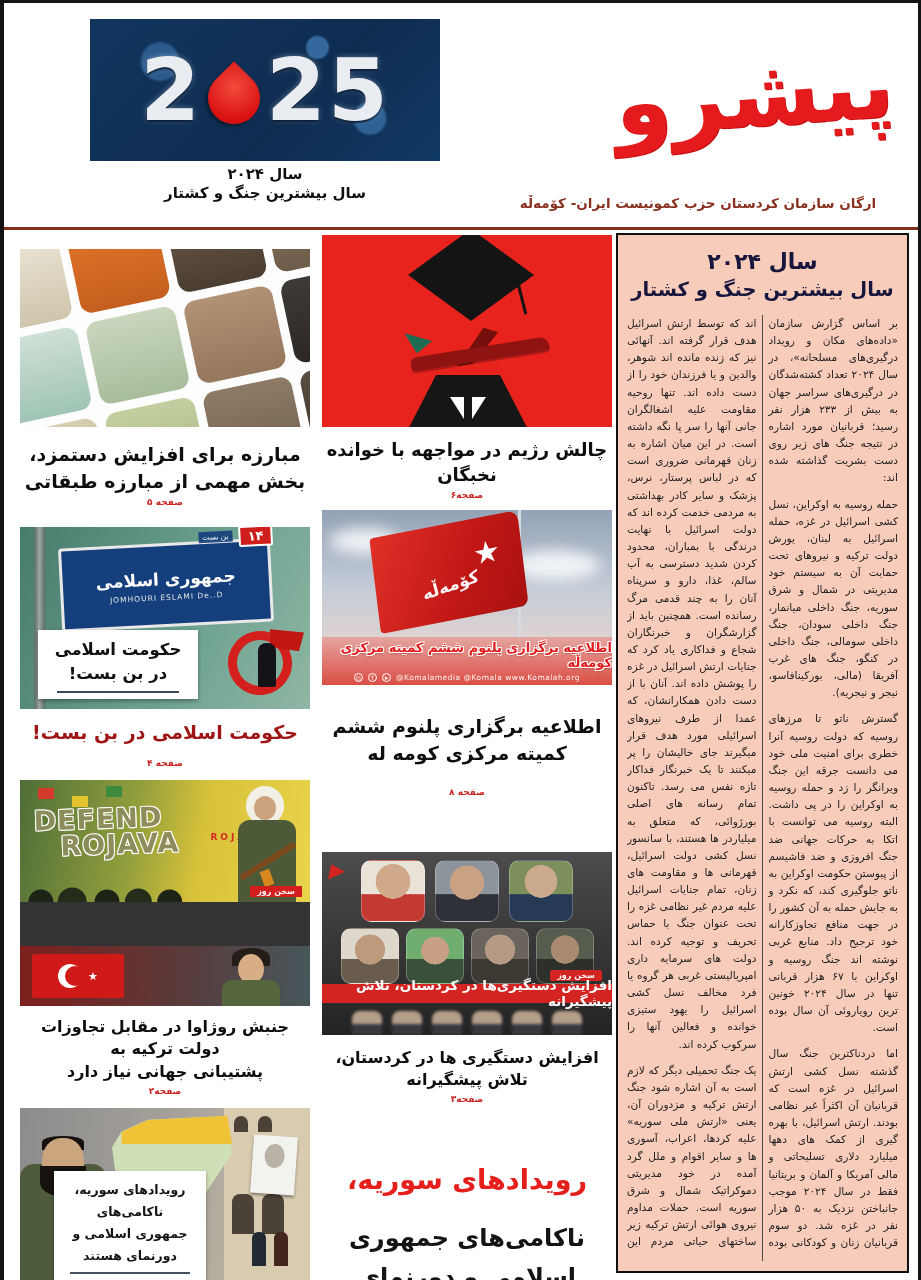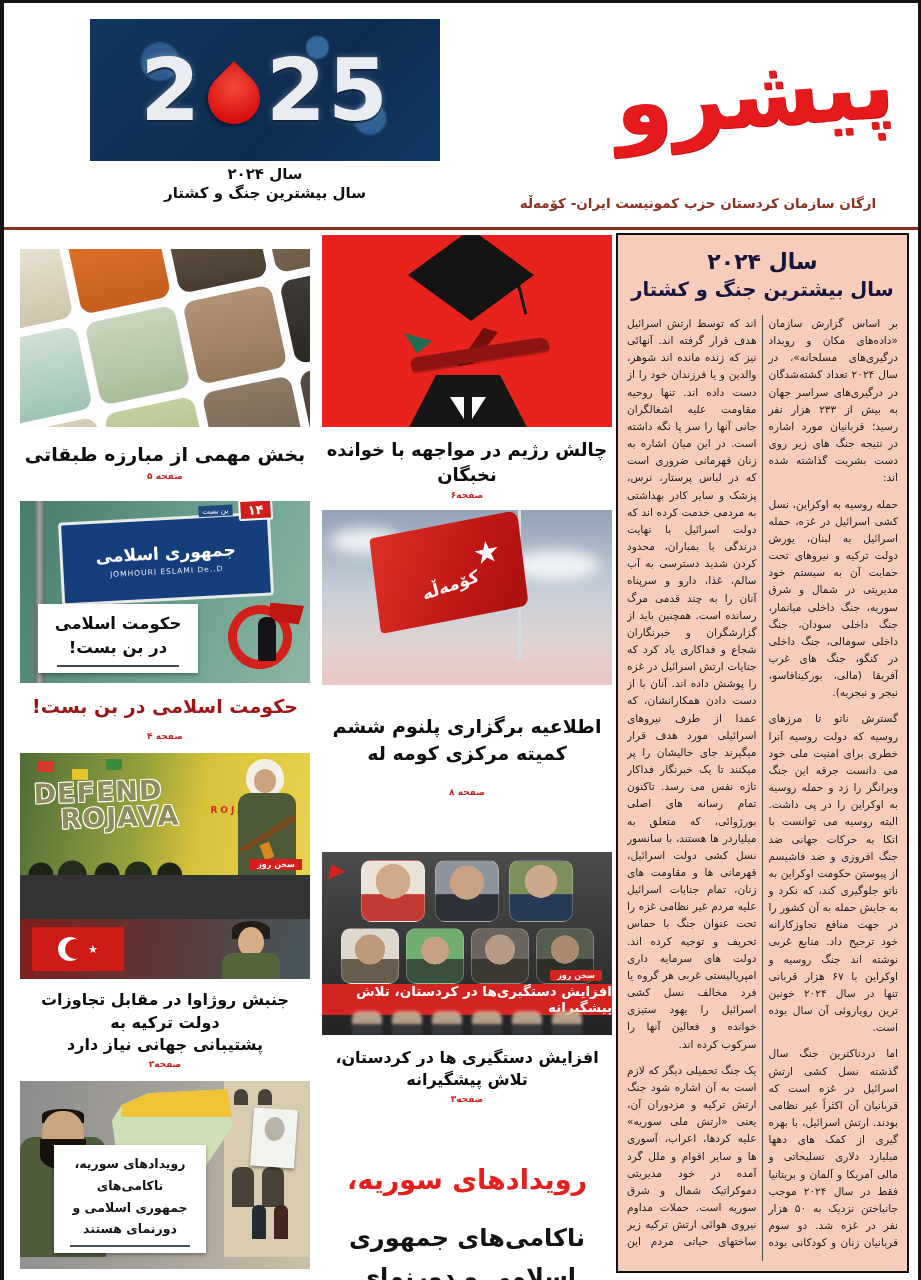--- a/index.html
+++ b/index.html
@@ -114,21 +114,21 @@
 
   
   .img-arrests{ width:290px; height:183px; background:linear-gradient(#4c4c4c,#232323);}
   .media-logo{ position:absolute; left:8px; top:6px; color:#d42421; font-size:20px; font-weight:bold; transform:skewX(-12deg);}
   .row-ports{ position:absolute; left:0; width:100%; display:flex; justify-content:center; gap:10px;}
   .r1{ top:8px; } .r2{ top:76px; gap:7px;}
   .port{ border-radius:10px; border:1px solid rgba(255,255,255,.25); }
   .r1 .port{ width:64px; height:62px; } .r2 .port{ width:58px; height:56px; }
   .chip{ position:absolute; right:10px; top:118px; background:#d42421; color:#fff; font-size:8px;
     font-weight:bold; padding:1px 7px; direction:rtl; border-radius:2px;}
-  .arrest-banner{ position:absolute; left:0; top:132px; width:100%; height:31px; background:#d42421;
+  .arrest-banner{ position:absolute; left:0; top:132px; width:100%; height:19px; background:#d42421;
     display:flex; align-items:center; justify-content:center; direction:rtl;
     color:#fff; font-weight:bold; font-size:13.5px;}
   .blur-strip{ position:absolute; left:0; bottom:0; width:100%; height:24px; display:flex; gap:10px;
     justify-content:center; filter:blur(1.5px); opacity:.85;}
   .blur-face{ width:30px; height:24px; border-radius:8px 8px 0 0;
     background:linear-gradient(#cdb49a 55%,#3c3c44 56%);}
 
   
   .img-sign{ width:290px; height:182px; background:linear-gradient(115deg,#477c6d,#6ba08e 55%,#8fb6a4);}
   .sign-pole{ position:absolute; left:14px; top:0; width:11px; height:182px; background:linear-gradient(90deg,#5c6b63,#9aa8a0,#5c6b63);}
@@ -247,20 +247,21 @@
         <div class="tile" style="background:linear-gradient(#c9d6bd,#a8bd9a)"></div>
         <div class="tile" style="background:linear-gradient(#b29274,#95775c)"></div>
         <div class="tile" style="background:linear-gradient(#3f3a35,#2b2723)"></div>
         <div class="tile" style="background:linear-gradient(#d8cdb2,#bcae8e)"></div>
         <div class="tile" style="background:linear-gradient(#c3cf9f,#a3b47e)"></div>
         <div class="tile" style="background:linear-gradient(#8d7b66,#71614e)"></div>
         <div class="tile" style="background:linear-gradient(#5a4c40,#40362c)"></div>
       </div>
     </div>
     <div class="headline h-19 mt14">
+      <div>مبارزه برای افزایش دستمزد،</div>
       <div>بخش مهمی از مبارزه طبقاتی</div>
     </div>
     <div class="page-ref">صفحه ۵</div>
 
     <div class="art img-sign mt20">
       <div class="sign-pole"></div>
       <div class="street-sign">
         <div class="deadend-plate">۱۴</div>
         <div class="deadend-word">بن بست</div>
         <div class="sign-fa">جمهوری اسلامی</div>
@@ -358,20 +359,29 @@
     <div class="page-ref">صفحه۶</div>
 
     <div class="art img-flag mt10">
       <div class="cloud" style="left:8px;top:18px;width:70px;height:26px"></div>
       <div class="cloud" style="right:12px;top:40px;width:90px;height:30px"></div>
       <div class="flag-pole"></div>
       <div class="komala-flag">
         <div class="flag-star">★</div>
         <div class="flag-script">کۆمەڵە</div>
       </div>
+      <div class="flag-band">
+        <div class="flag-caption">اطلاعیه برگزاری پلنوم ششم کمیته مرکزی کومەڵه</div>
+        <div class="flag-social">
+          <span class="soc-ic soc-round">◎</span>
+          <span class="soc-ic soc-round">f</span>
+          <span class="soc-ic soc-round">➤</span>
+          <span>@Komalamedia   @Komala   www.Komalah.org</span>
+        </div>
+      </div>
     </div>
     <div class="headline h-17 mt28">اطلاعیه برگزاری پلنوم ششم کمیته مرکزی کومه له</div>
     <div class="page-ref mt6">صفحه ۸</div>
 
     <div class="art img-arrests mt55">
       <div class="media-logo">▶</div>
       <div class="row-ports r1">
         <div class="port" style="background:radial-gradient(circle at 50% 34%, #cfa98a 0 34%, transparent 35%), linear-gradient(#e9e2d6 55%,#c23a32 56%)"></div>
         <div class="port" style="background:radial-gradient(circle at 50% 36%, #c9a284 0 34%, transparent 35%), linear-gradient(#8e949c 55%,#2e3138 56%)"></div>
         <div class="port" style="background:radial-gradient(circle at 50% 34%, #caa98c 0 32%, transparent 33%), linear-gradient(#7d8f5a 55%,#273a55 56%)"></div>

